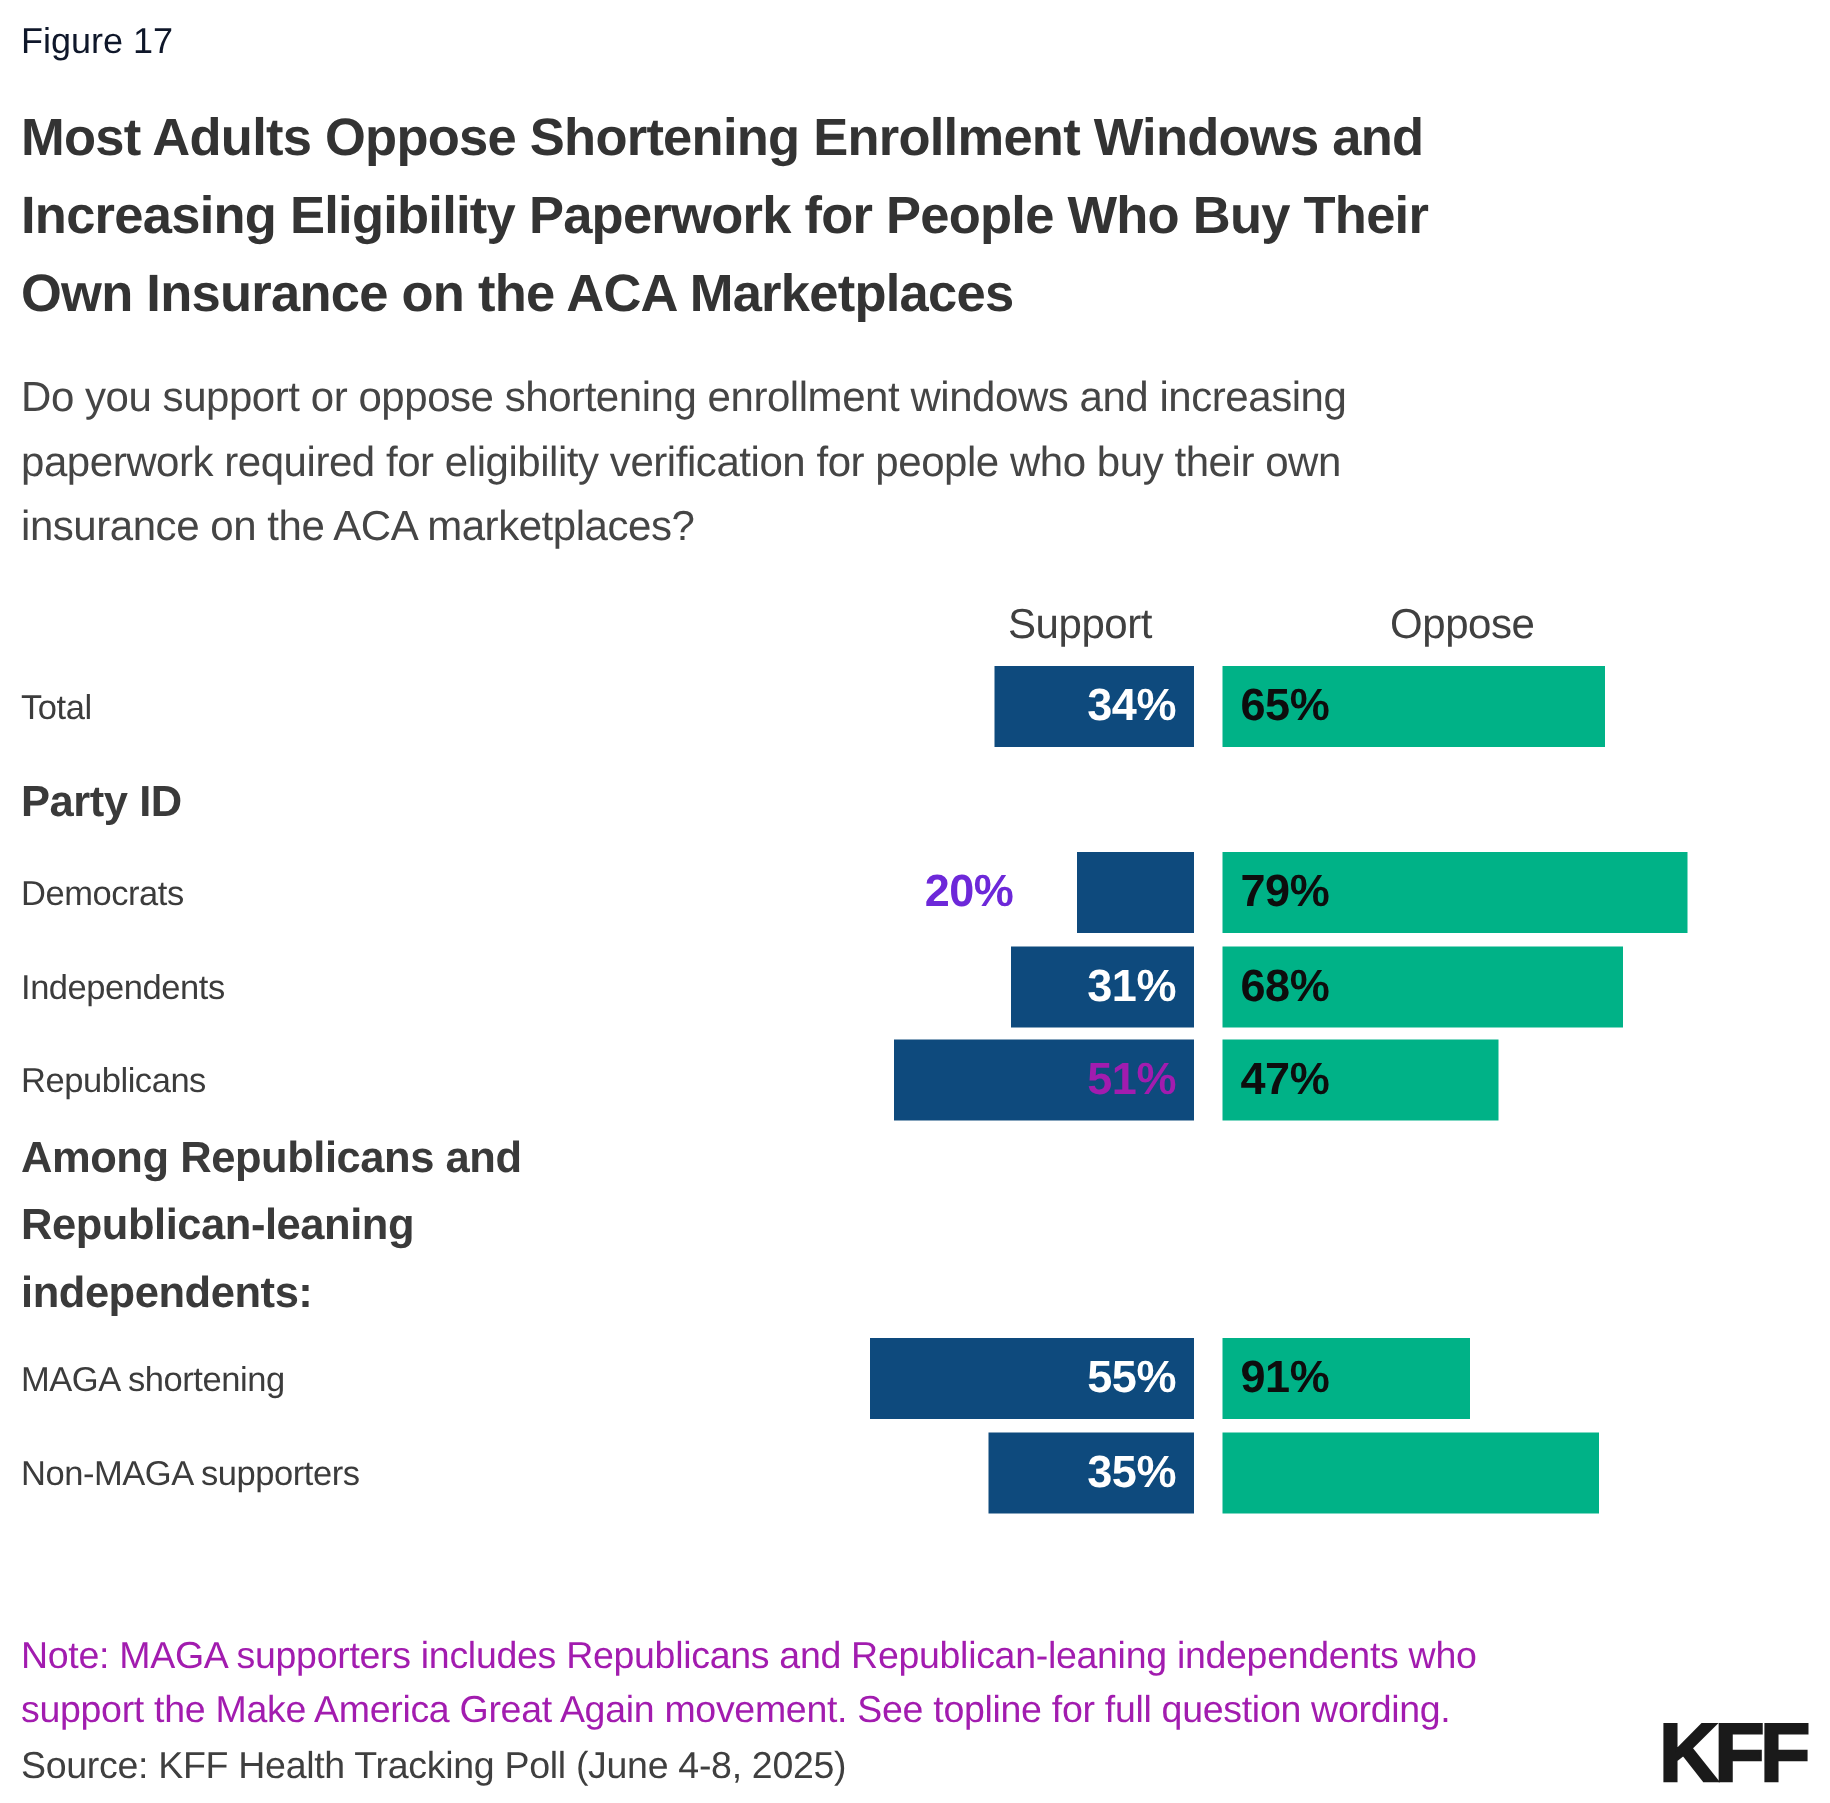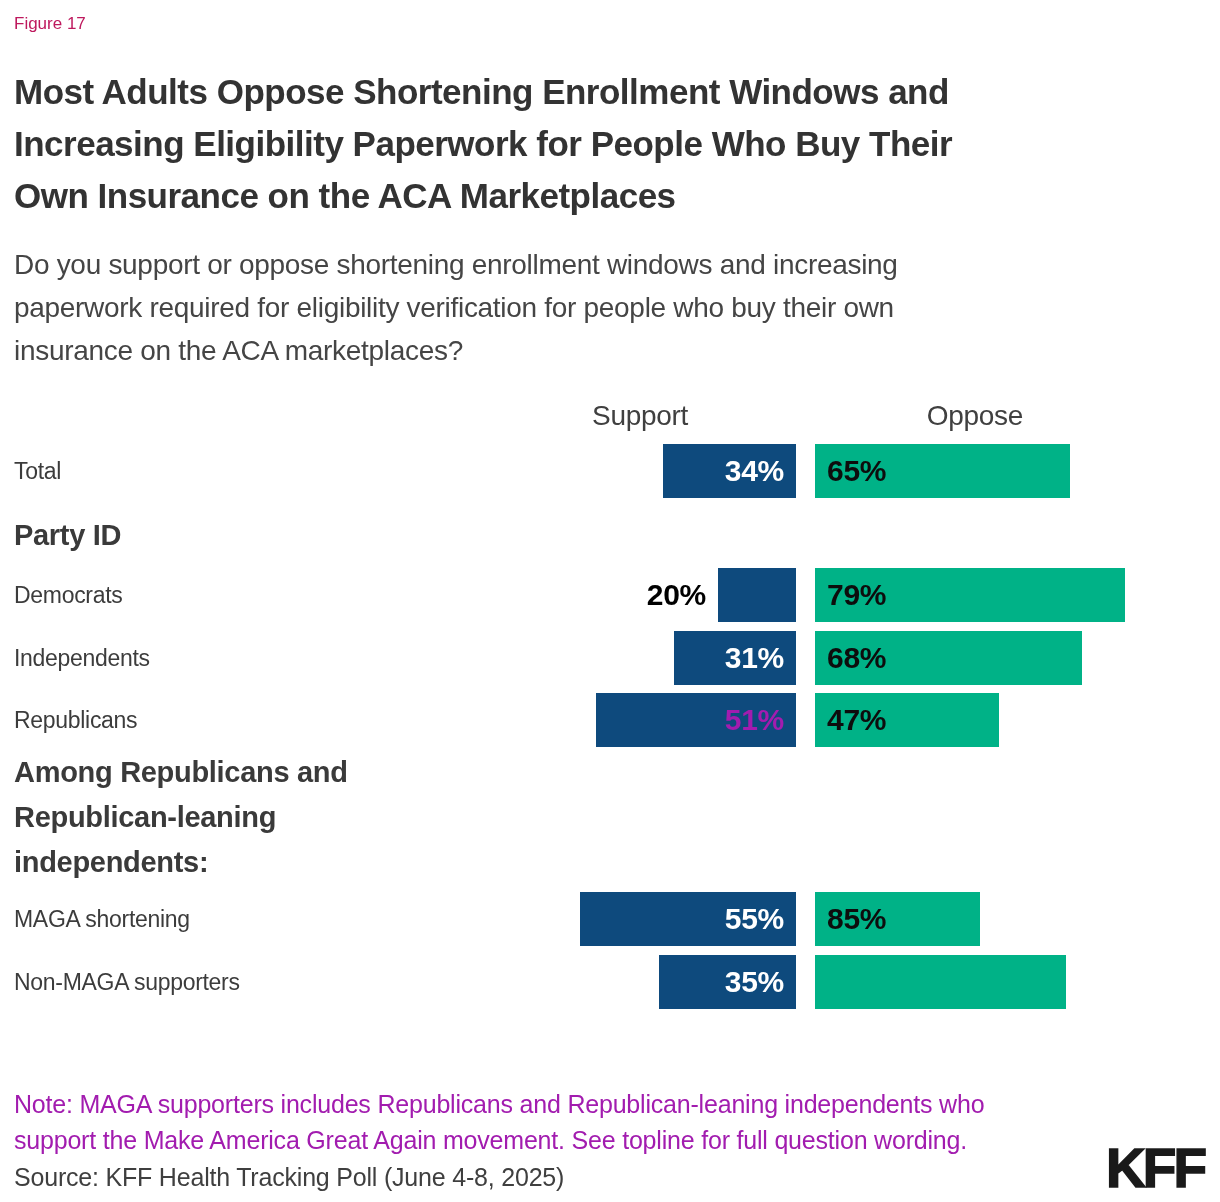--- a/index.html
+++ b/index.html
@@ -6,36 +6,36 @@
   .page {
     position: relative;
     width: 1220px;
     height: 1202px;
     background: #ffffff;
     font-family: "Liberation Sans", "DejaVu Sans", sans-serif;
     overflow: hidden;
   }
   .figure-label {
     position: absolute; left: 14px; top: 14px;
-    font-size: 17px; color: #be185d;
+    font-size: 24px; color: #0f172a;
   }
   .title {
     position: absolute; left: 14px; top: 66px; width: 1190px;
     font-size: 35px; font-weight: bold; color: #333333;
     line-height: 52px; letter-spacing: -0.5px;
   }
   .subtitle {
     position: absolute; left: 14px; top: 243px; width: 1190px;
     font-size: 28px; color: #454545; line-height: 43px; letter-spacing: -0.3px;
   }
   .col-header {
     position: absolute; top: 399px; height: 34px; line-height: 34px;
     font-size: 28px; color: #404040; letter-spacing: -0.3px;
   }
-  .col-header.support { left: 592px; width: 200px; text-align: left; }
+  .col-header.support { left: 568px; width: 200px; text-align: right; }
   .col-header.oppose  { left: 823px; width: 200px; text-align: right; }
   .chart { position: absolute; left: 0; top: 0; width: 100%; height: 100%; }
   .row-label {
     position: absolute; left: 14px; width: 560px;
     font-size: 23px; color: #3c3c3c; letter-spacing: -0.3px;
   }
   .section-header {
     position: absolute; left: 14px; width: 580px;
     font-size: 29px; font-weight: bold; color: #3a3a3a;
     line-height: 45px; letter-spacing: -0.3px;
@@ -81,21 +81,21 @@
       <div class="row-label" style="top: 444px; line-height: 54px; height: 54px;">Total</div>
       <div class="bar" style="top: 444px; left: 663px; width: 133px; height: 54px; background: rgb(14, 74, 125);"></div>
       <div class="bar-value" style="top: 444px; line-height: 54px; height: 54px; left: 663px; width: 121px; text-align: right; color: rgb(255, 255, 255);">34%</div>
       <div class="bar" style="top: 444px; left: 815px; width: 255px; height: 54px; background: rgb(0, 178, 135);"></div>
       <div class="bar-value" style="top: 444px; line-height: 54px; height: 54px; left: 827px; width: 243px; color: rgb(13, 13, 13);">65%</div>
       <div class="section-header" style="top: 513px;">
         <div>Party ID</div>
       </div>
       <div class="row-label" style="top: 568px; line-height: 54px; height: 54px;">Democrats</div>
       <div class="bar" style="top: 568px; left: 718px; width: 78px; height: 54px; background: rgb(14, 74, 125);"></div>
-      <div class="bar-value" style="top: 568px; line-height: 54px; height: 54px; left: 586px; width: 120px; text-align: right; color: #000000;">20%</div>
+      <div class="bar-value" style="top: 568px; line-height: 54px; height: 54px; left: 586px; width: 120px; text-align: center; color: #6d28d9;">20%</div>
       <div class="bar" style="top: 568px; left: 815px; width: 310px; height: 54px; background: rgb(0, 178, 135);"></div>
       <div class="bar-value" style="top: 568px; line-height: 54px; height: 54px; left: 827px; width: 298px; color: rgb(13, 13, 13);">79%</div>
       <div class="row-label" style="top: 631px; line-height: 54px; height: 54px;">Independents</div>
       <div class="bar" style="top: 631px; left: 674px; width: 122px; height: 54px; background: rgb(14, 74, 125);"></div>
       <div class="bar-value" style="top: 631px; line-height: 54px; height: 54px; left: 674px; width: 110px; text-align: right; color: rgb(255, 255, 255);">31%</div>
       <div class="bar" style="top: 631px; left: 815px; width: 267px; height: 54px; background: rgb(0, 178, 135);"></div>
       <div class="bar-value" style="top: 631px; line-height: 54px; height: 38px; left: 827px; width: 255px; color: rgb(13, 13, 13);">68%</div>
       <div class="row-label" style="top: 693px; line-height: 54px; height: 54px;">Republicans</div>
       <div class="bar" style="top: 693px; left: 596px; width: 200px; height: 54px; background: rgb(14, 74, 125);"></div>
       <div class="bar-value" style="top: 693px; line-height: 54px; height: 54px; left: 596px; width: 188px; text-align: right; color: #a21caf;">51%</div>
@@ -103,21 +103,21 @@
       <div class="bar-value" style="top: 693px; line-height: 54px; height: 59px; left: 827px; width: 172px; color: rgb(13, 13, 13);">47%</div>
       <div class="section-header" style="top: 750px;">
         <div>Among Republicans and</div>
         <div>Republican-leaning</div>
         <div>independents:</div>
       </div>
       <div class="row-label" style="top: 892px; line-height: 54px; height: 54px;">MAGA shortening</div>
       <div class="bar" style="top: 892px; left: 580px; width: 216px; height: 54px; background: rgb(14, 74, 125);"></div>
       <div class="bar-value" style="top: 892px; line-height: 54px; height: 54px; left: 580px; width: 204px; text-align: right; color: rgb(255, 255, 255);">55%</div>
       <div class="bar" style="top: 892px; left: 815px; width: 165px; height: 54px; background: rgb(0, 178, 135);"></div>
-      <div class="bar-value" style="top: 892px; line-height: 54px; height: 54px; left: 827px; width: 153px; color: rgb(13, 13, 13);">85%</div>
+      <div class="bar-value" style="top: 892px; line-height: 54px; height: 54px; left: 827px; width: 153px; color: rgb(13, 13, 13);">91%</div>
       <div class="row-label" style="top: 955px; line-height: 54px; height: 54px;">Non-MAGA supporters</div>
       <div class="bar" style="top: 955px; left: 659px; width: 137px; height: 54px; background: rgb(14, 74, 125);"></div>
       <div class="bar-value" style="top: 955px; line-height: 54px; height: 54px; left: 659px; width: 125px; text-align: right; color: rgb(255, 255, 255);">35%</div>
       <div class="bar" style="top: 955px; left: 815px; width: 251px; height: 54px; background: rgb(0, 178, 135);"></div>
     </div>
 
   <div class="note">
       <div>Note: MAGA supporters includes Republicans and Republican-leaning independents who</div>
       <div>support the Make America Great Again movement. See topline for full question wording.</div>
     </div>

